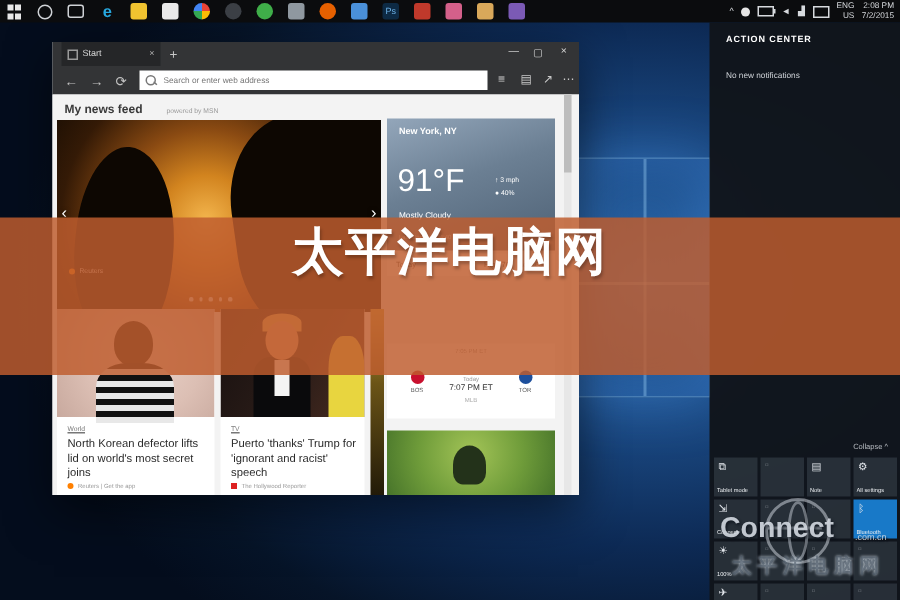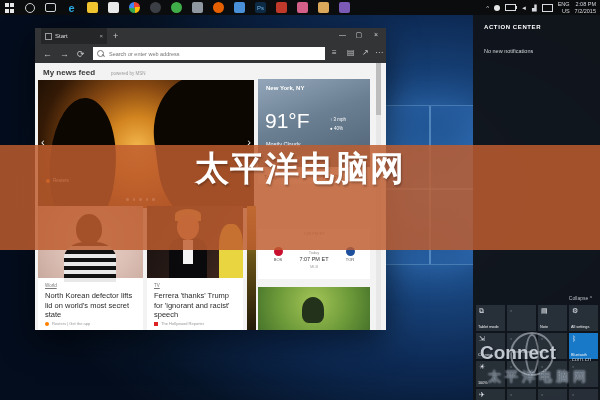--- a/index.html
+++ b/index.html
@@ -240,37 +240,37 @@
     <div id="golf" class="abs">
       <div id="golfer" class="abs"></div>
     </div>
 
     <div id="card1" class="abs card">
       <div id="img1" class="card-img">
         <div class="head"></div>
           <div class="torso"></div>
       </div>
       <span class="cat">World</span>
-      <div class="card-title">North Korean defector lifts lid on world's most secret state</div>
+      <div class="card-title">North Korean defector lifts lid on world's most secret joins</div>
       <div class="card-src">
         <span class="src-dot-orange"></span>
         <span>Reuters | Get the app</span>
       </div>
     </div>
 
     <div id="card2" class="abs card">
       <div id="img2" class="card-img">
         <div class="tux"></div>
           <div class="shirt"></div>
           <div class="hair"></div>
           <div class="face"></div>
           <div class="ydress"></div>
       </div>
       <span class="cat">TV</span>
-      <div class="card-title">Ferrera 'thanks' Trump for 'ignorant and racist' speech</div>
+      <div class="card-title">Puerto 'thanks' Trump for 'ignorant and racist' speech</div>
       <div class="card-src">
         <span class="src-sq-red"></span>
         <span>The Hollywood Reporter</span>
       </div>
     </div>
 
     <div id="card3" class="abs"></div>
 
     <div id="scrollbar" class="abs">
       <div id="scrollthumb" class="abs"></div>

